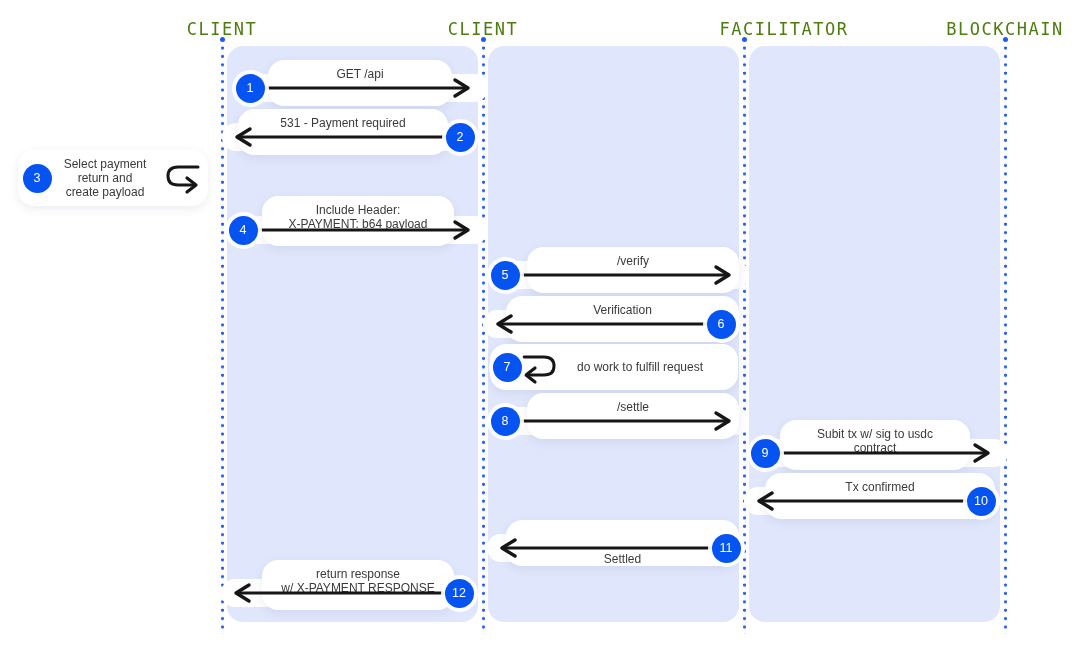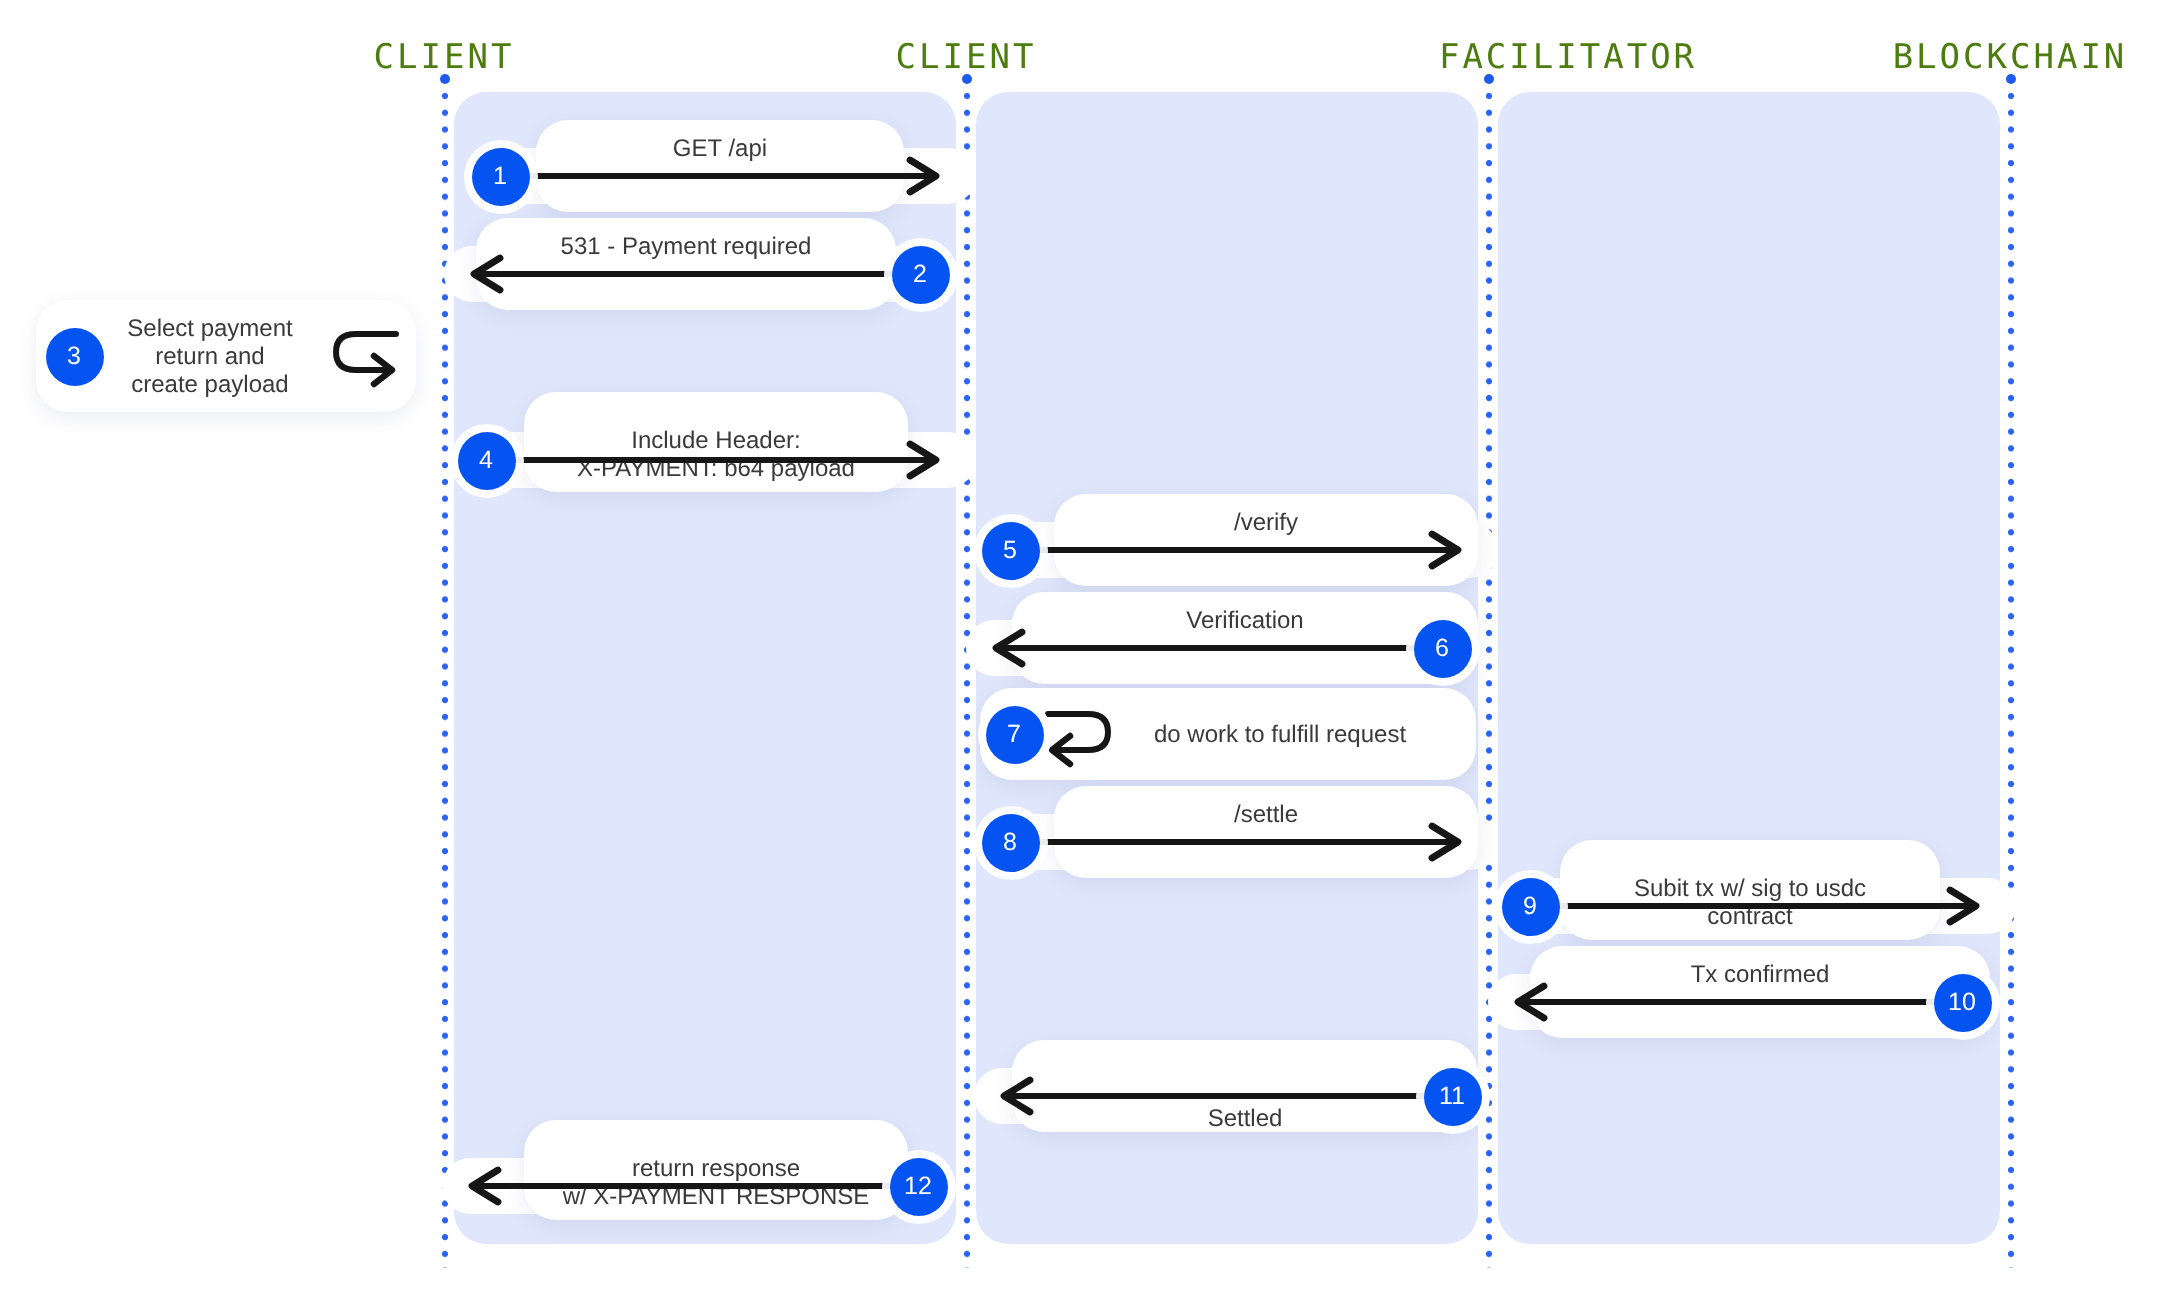--- a/index.html
+++ b/index.html
@@ -32,21 +32,21 @@
   .band {
     position:absolute; height:28px; border-radius:14px; background:#ffffff; z-index:3;
   }
   .bubble {
     position:absolute; background:#ffffff; border-radius:16px; z-index:4;
     box-shadow:0 3px 10px rgba(70,80,130,0.10);
     display:flex; flex-direction:column; align-items:center;
     color:#3a3a3a; font-size:12px; line-height:1.18; text-align:center;
   }
   .bubble.pt1 { padding-top:7px; }
-  .bubble.pt2 { padding-top:17px; }
+  .bubble.pt2 { padding-top:7px; }
   .arrow { position:absolute; z-index:5; overflow:visible; }
   .badge {
     position:absolute; width:29px; height:29px; border-radius:50%;
     background:#0554f2; color:#ffffff; z-index:6;
     display:flex; align-items:center; justify-content:center;
     font-size:12.5px; font-weight:500;
     box-shadow:0 0 0 4px rgba(255,255,255,0.92);
   }
   .self-text { position:absolute; z-index:4; color:#3a3a3a; font-size:12px; line-height:1.18; text-align:center; }
 </style>

